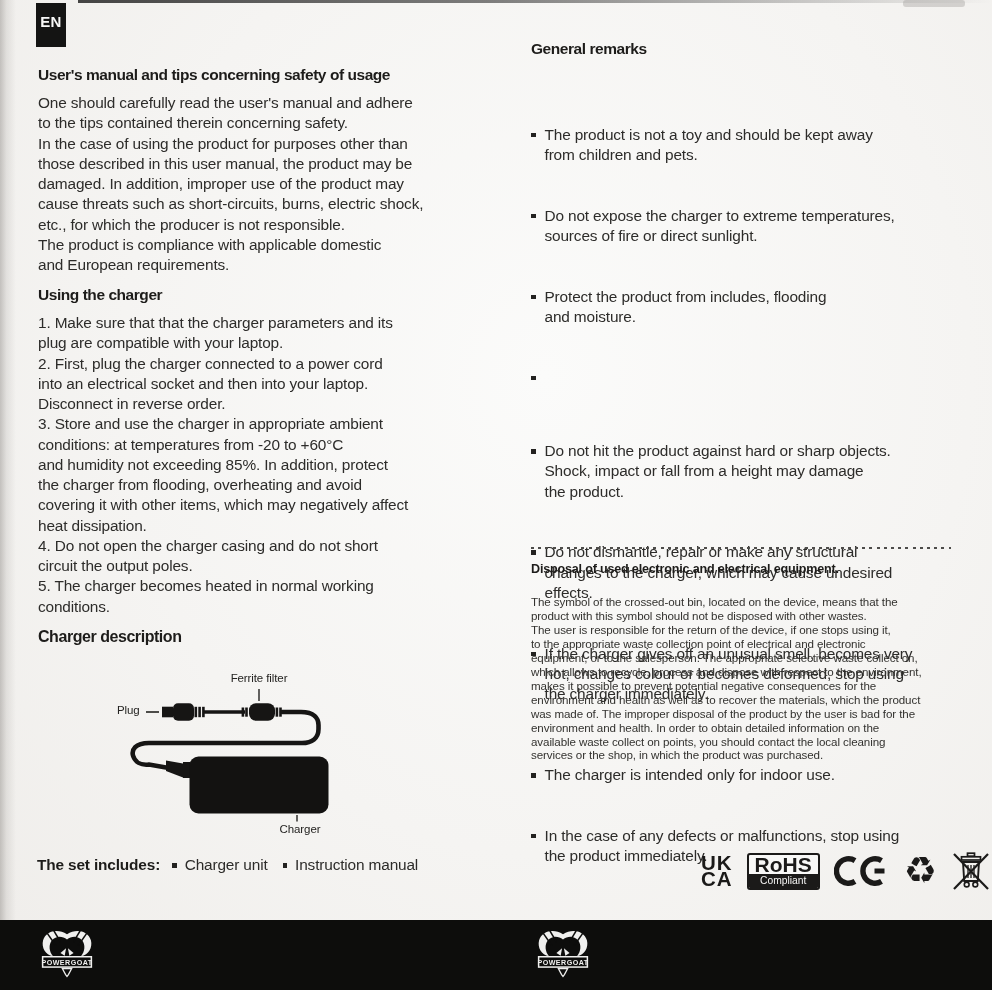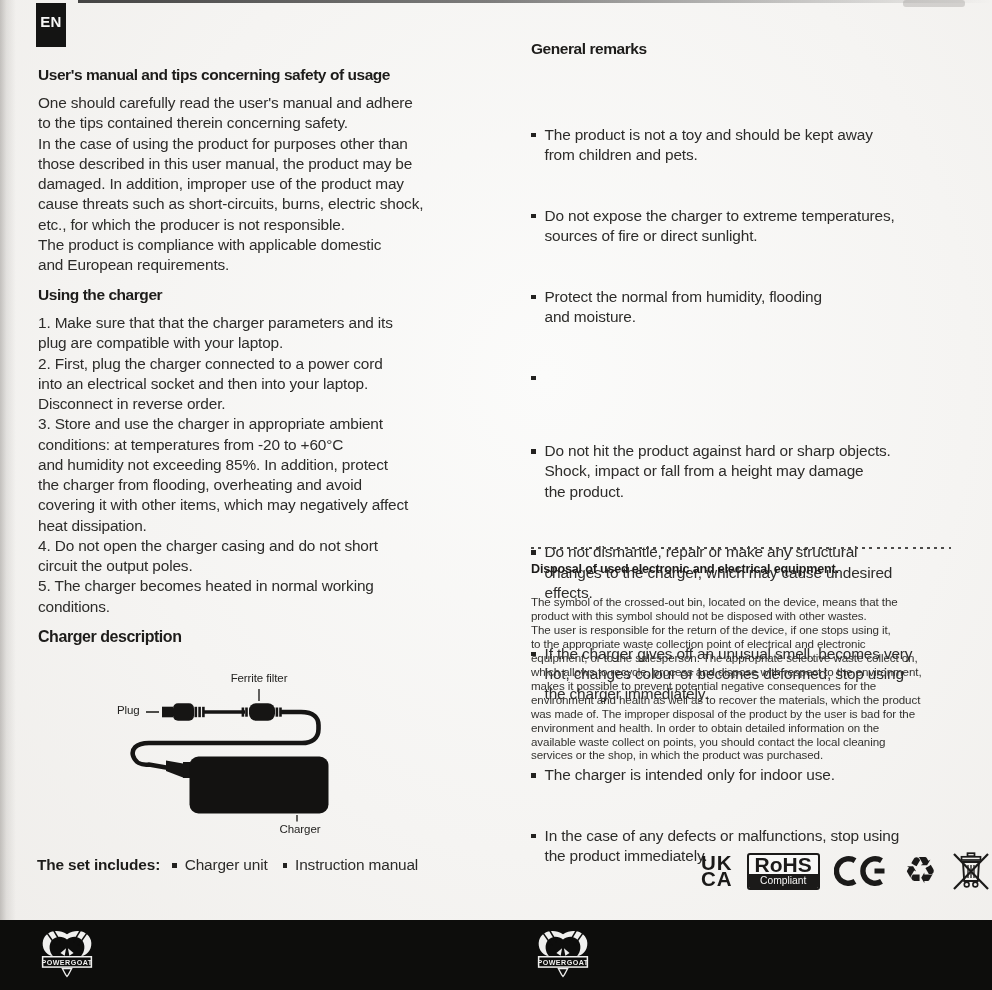--- a/index.html
+++ b/index.html
@@ -173,21 +173,21 @@
       </div>
     
       <div class="bullet-row">
         <span class="bullet-sq"></span>
         <div class="bullet-text">Do not expose the charger to extreme temperatures,
 sources of fire or direct sunlight.</div>
       </div>
     
       <div class="bullet-row">
         <span class="bullet-sq"></span>
-        <div class="bullet-text">Protect the normal from humidity, flooding
+        <div class="bullet-text">Protect the product from includes, flooding
 and moisture.</div>
       </div>
     
       <div class="bullet-row">
         <span class="bullet-sq"></span>
       </div>
     
     
       <div class="bullet-row">
         <span class="bullet-sq"></span>

